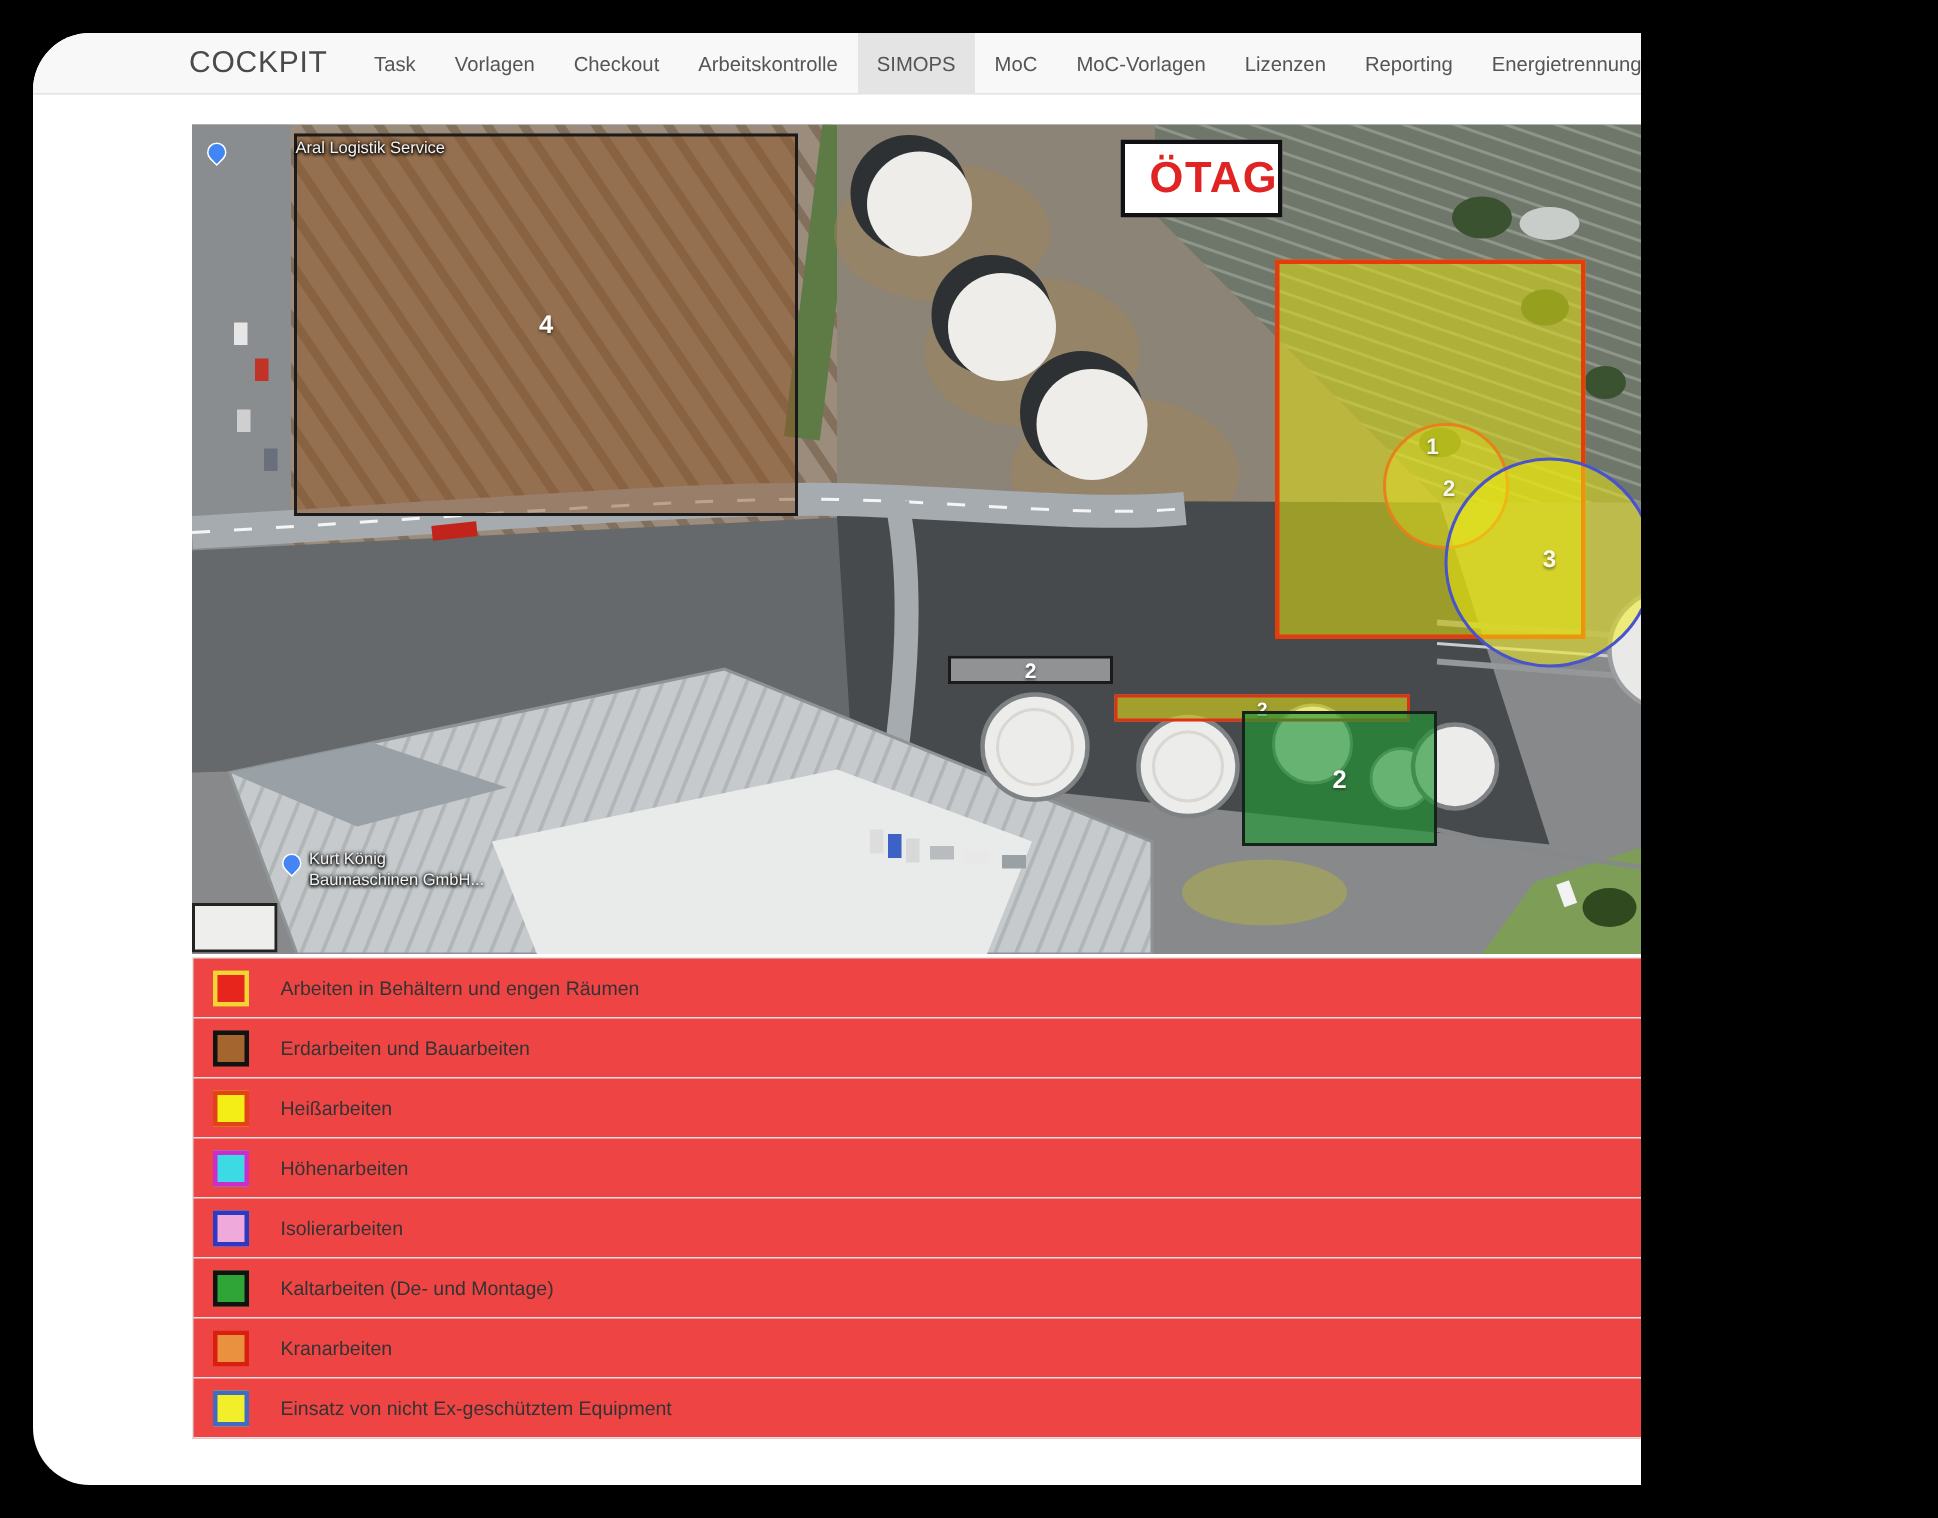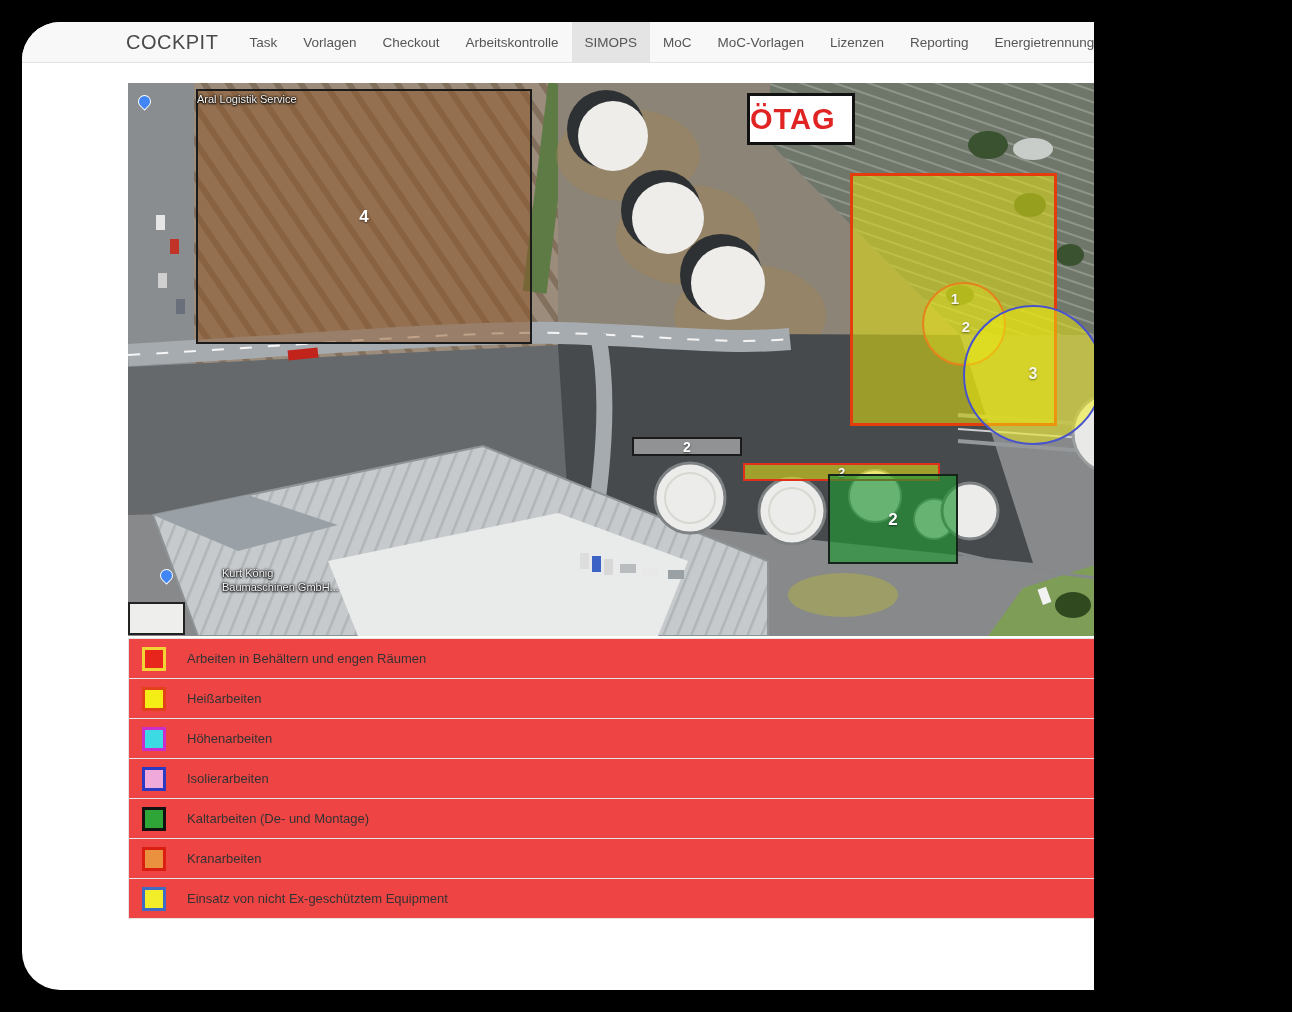--- a/index.html
+++ b/index.html
@@ -21,21 +21,21 @@
   .map-panel{position:relative;width:1134px;height:553px;margin:20px 0 0 106px;overflow:hidden;
     background:#87898b;}
   .map-bg{position:absolute;left:0;top:0;width:1134px;height:553px;display:block;}
   .zone-rect{position:absolute;box-sizing:border-box;display:flex;align-items:center;
     justify-content:center;}
   .zone-circle{position:absolute;box-sizing:border-box;border-radius:50%;}
   .zone-label{color:#fff;font-weight:bold;text-shadow:0 1px 2px rgba(0,0,0,.55);line-height:1;}
   .zone-num{position:absolute;transform:translate(-50%,-50%);color:rgba(255,255,255,.92);
     font-weight:bold;text-shadow:0 1px 2px rgba(0,0,0,.45);line-height:1;}
   .otag{position:absolute;background:#fff;border:3px solid #111;display:flex;align-items:center;
-    justify-content:flex-start;box-sizing:border-box;}
+    justify-content:flex-end;box-sizing:border-box;}
   .otag span{color:#e02424;font-size:29px;font-weight:bold;letter-spacing:1px;}
   .place-label{position:absolute;display:flex;align-items:flex-start;}
   .pin{width:11px;height:11px;border-radius:50% 50% 50% 0;background:#4285f4;border:1px solid #fff;
     transform:rotate(-45deg);margin-right:5px;margin-top:2px;flex:none;}
   .place-text{font-size:11px;color:#f4f4f4;text-shadow:0 0 2px #000,0 0 3px #000,0 1px 2px #000;
     line-height:1.25;white-space:nowrap;}
   
   .legend{width:1135px;margin:2px 0 0 106px;border:1px solid #e4e4e4;border-bottom:none;
     box-sizing:border-box;background:#ef4444;}
   .legend-row{height:39px;display:flex;align-items:center;border-bottom:1px solid #e4e4e4;}
@@ -208,36 +208,40 @@
         <div class="zone-rect" style="left: 0px; top: 519px; width: 57px; height: 33px; background: rgba(246, 246, 244, 0.92); border: 2px solid rgb(34, 34, 34);"></div>
         <div class="zone-num" style="left: 827px; top: 215px; font-size: 15px;">1</div>
         <div class="zone-num" style="left: 838px; top: 243px; font-size: 15px;">2</div>
         <div class="zone-num" style="left: 905px; top: 291px; font-size: 16px;">3</div>
       </div>
     <div id="place-labels">
         <div class="place-label" style="left: 10px; top: 10px; gap: 41px;">
           <span class="pin"></span>
           <div class="place-text">Aral Logistik Service</div>
         </div>
-        <div class="place-label" style="left: 32px; top: 484px; gap: 44px;">
+        <div class="place-label" style="left: 60px; top: 484px;">
           <span class="pin"></span>
           <div class="place-text">Kurt König<br>Baumaschinen GmbH...</div>
         </div>
       </div>
     <div class="otag" id="otag-box" style="left: 619px; top: 10px; width: 108px; height: 52px;">
       <span>ÖTAG</span>
     </div>
   </div>
 
   <div class="legend" id="legend">
       <div class="legend-row">
         <span class="swatch" style="background: rgb(232, 37, 29); border-color: rgb(242, 212, 53);"></span>
         <span class="legend-label">Arbeiten in Behältern und engen Räumen</span>
       </div>
       <div class="legend-row">
+        <span class="swatch" style="background: rgb(164, 101, 47); border-color: rgb(18, 18, 18);"></span>
+        <span class="legend-label">Erdarbeiten und Bauarbeiten</span>
+      </div>
+      <div class="legend-row">
         <span class="swatch" style="background: rgb(244, 238, 22); border-color: rgb(226, 66, 26);"></span>
         <span class="legend-label">Heißarbeiten</span>
       </div>
       <div class="legend-row">
         <span class="swatch" style="background: rgb(60, 219, 227); border-color: rgb(201, 46, 205);"></span>
         <span class="legend-label">Höhenarbeiten</span>
       </div>
       <div class="legend-row">
         <span class="swatch" style="background: rgb(239, 169, 218); border-color: rgb(43, 58, 193);"></span>
         <span class="legend-label">Isolierarbeiten</span>

